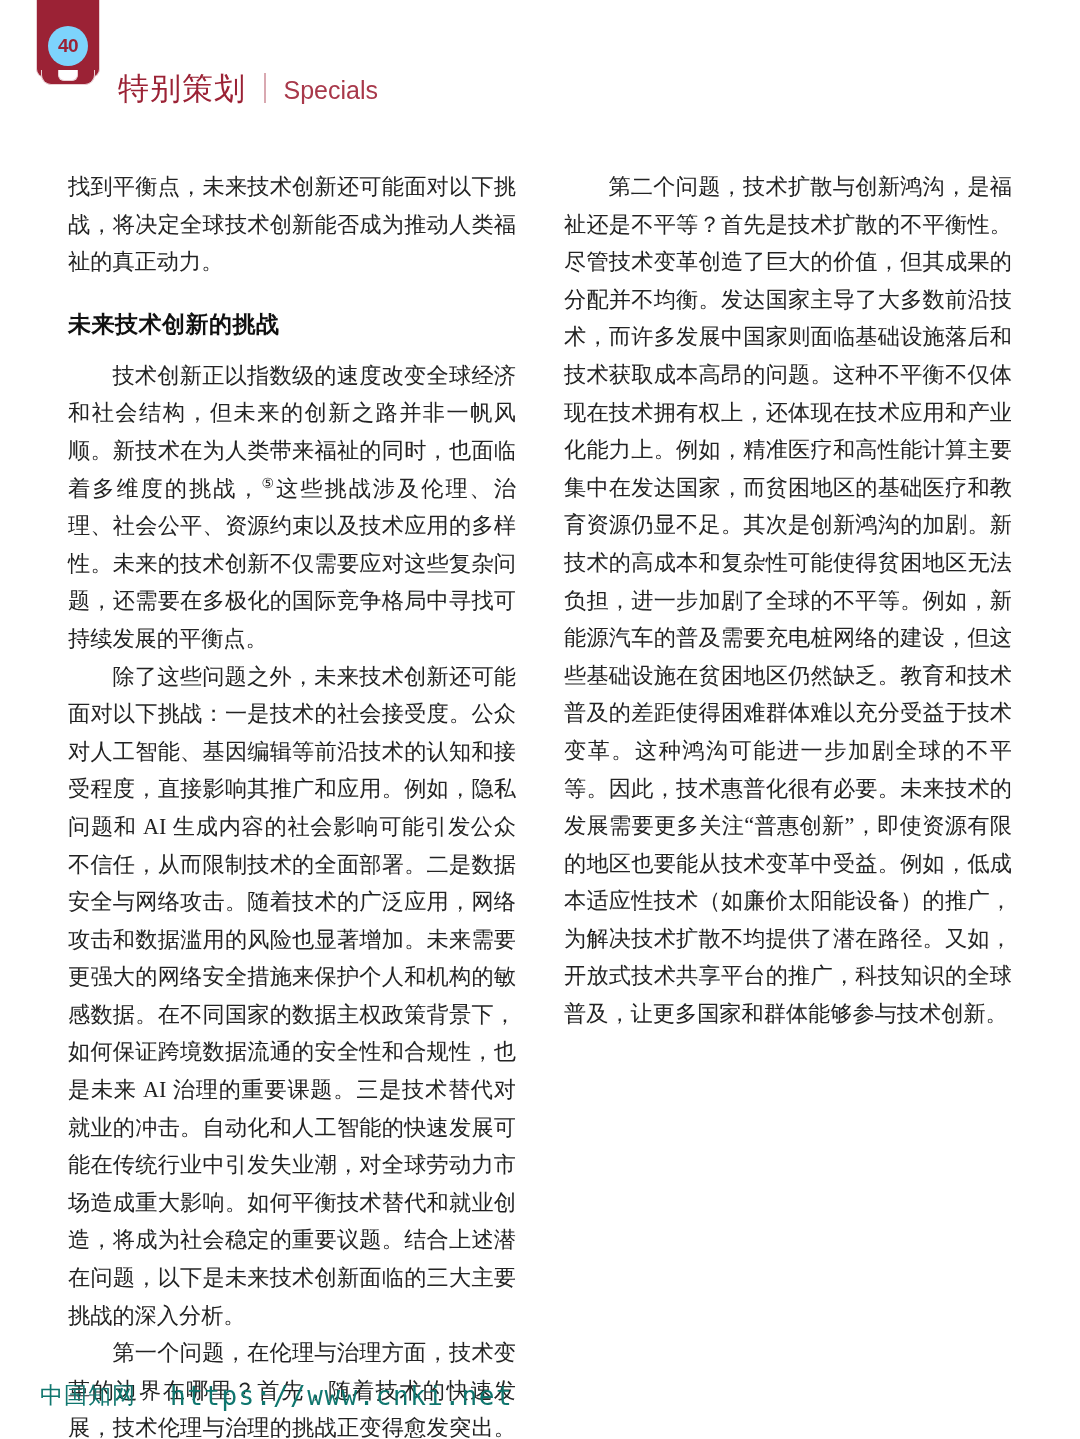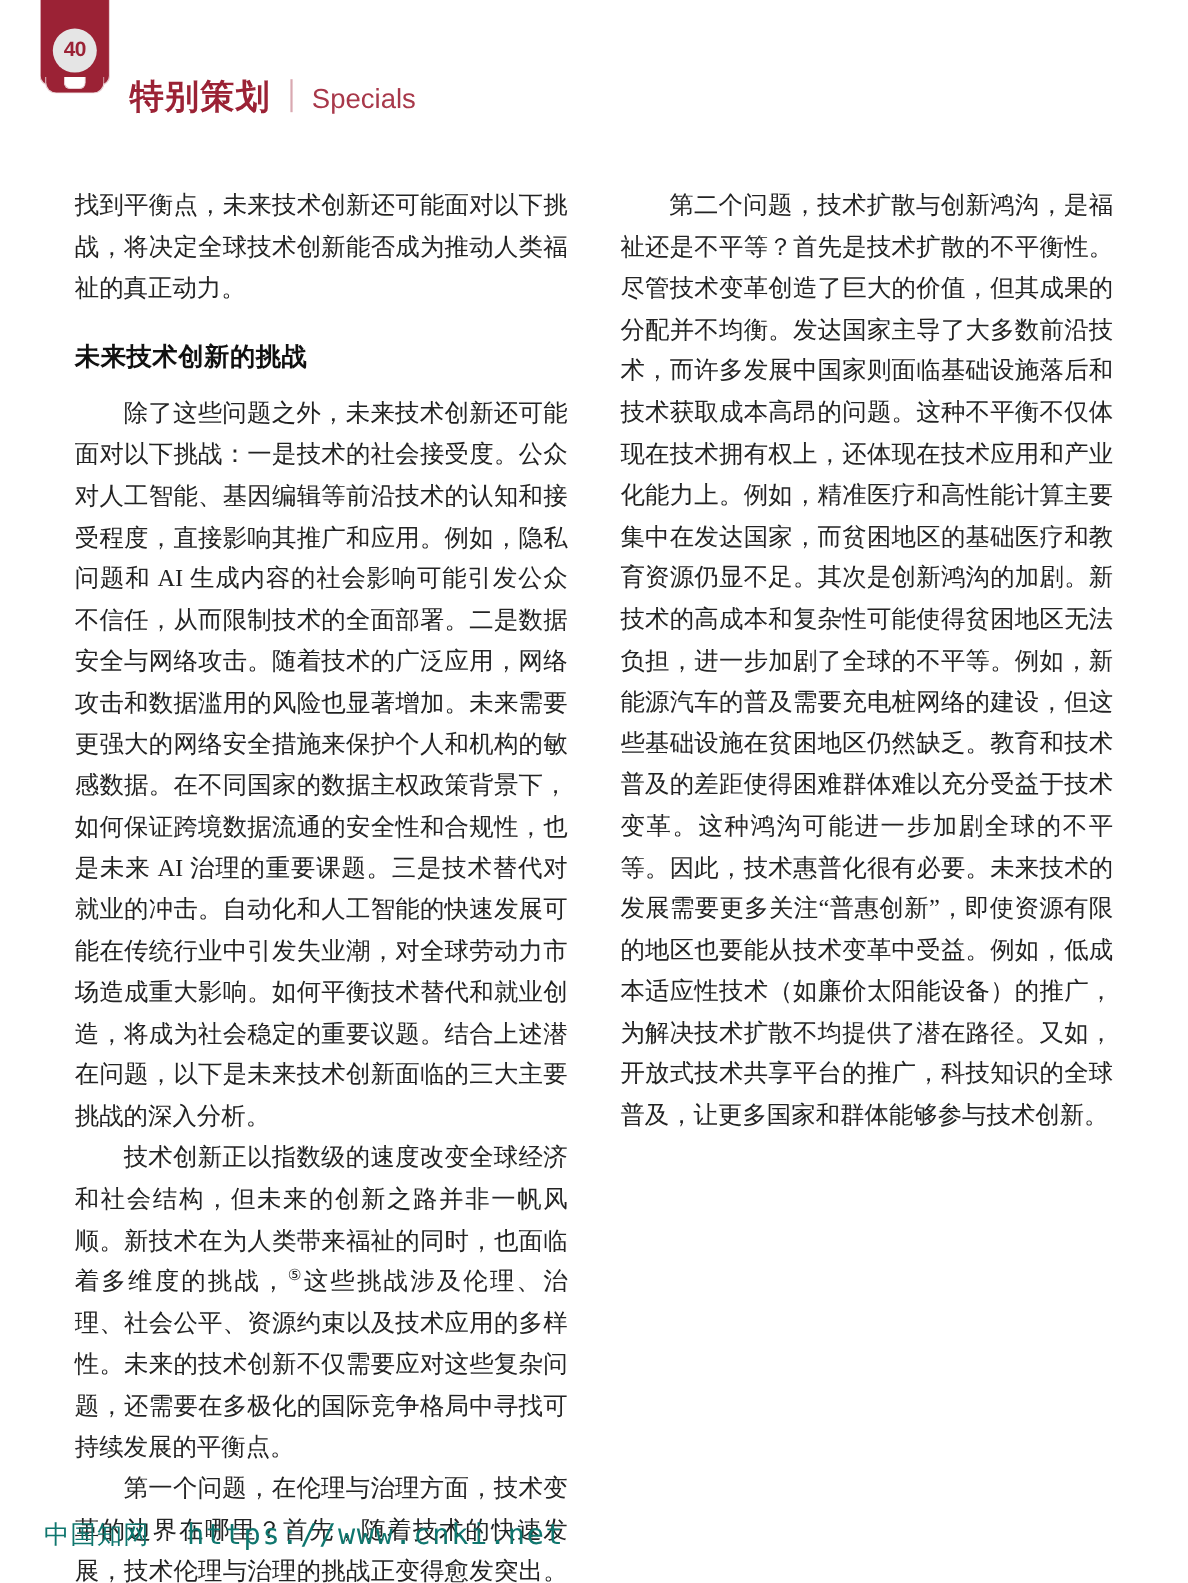--- a/index.html
+++ b/index.html
@@ -72,42 +72,42 @@
     border-top: none;
     box-sizing: border-box;
   }
   .page-number-circle {
     position: absolute;
     left: 12px;
     top: 40px;
     width: 40px;
     height: 40px;
     border-radius: 50%;
-    background: #e5e5e5;
+    background: #7dd3fc;
     color: #9b2235;
     font-family: "Liberation Sans", sans-serif;
     font-size: 19px;
     font-weight: 600;
     display: flex;
     align-items: center;
     justify-content: center;
     letter-spacing: -0.5px;
     z-index: 3;
   }
   .header-titles {
     position: absolute;
     left: 118px;
     top: 42px;
     display: flex;
     align-items: baseline;
   }
   .title-cn {
     font-family: "Liberation Sans", sans-serif;
     font-size: 31px;
-    font-weight: bold;
+    font-weight: normal;
     color: #9b2235;
     letter-spacing: 1px;
     line-height: 1;
   }
   .title-divider {
     width: 1.5px;
     height: 30px;
     background: #d9a9b1;
     margin: 0 18px;
     position: relative;
@@ -203,24 +203,24 @@
       <span class="title-divider"></span>
       <span class="title-en">Specials</span>
     </div>
   </div>
 
   <div class="content">
 
     <div class="column">
       <p class="para no-indent">找到平衡点，未来技术创新还可能面对以下挑战，将决定全球技术创新能否成为推动人类福祉的真正动力。</p>
       <h2 class="section-heading">未来技术创新的挑战</h2>
-      <p class="para">除了这些问题之外，未来技术创新还可能面对以下挑战：一是技术的社会接受度。公众对人工智能、基因编辑等前沿技术的认知和接受程度，直接影响其推广和应用。例如，隐私问题和 AI 生成内容的社会影响可能引发公众不信任，从而限制技术的全面部署。二是数据安全与网络攻击。随着技术的广泛应用，网络攻击和数据滥用的风险也显著增加。未来需要更强大的网络安全措施来保护个人和机构的敏感数据。在不同国家的数据主权政策背景下，如何保证跨境数据流通的安全性和合规性，也是未来 AI 治理的重要课题。三是技术替代对就业的冲击。自动化和人工智能的快速发展可能在传统行业中引发失业潮，对全球劳动力市场造成重大影响。如何平衡技术替代和就业创造，将成为社会稳定的重要议题。结合上述潜在问题，以下是未来技术创新面临的三大主要挑战的深入分析。</p>
       <p class="para">
         <span>技术创新正以指数级的速度改变全球经济和社会结构，但未来的创新之路并非一帆风顺。新技术在为人类带来福祉的同时，也面临着多维度的挑战，</span><sup class="note">⑤</sup><span>这些挑战涉及伦理、治理、社会公平、资源约束以及技术应用的多样性。未来的技术创新不仅需要应对这些复杂问题，还需要在多极化的国际竞争格局中寻找可持续发展的平衡点。</span>
       </p>
+      <p class="para">除了这些问题之外，未来技术创新还可能面对以下挑战：一是技术的社会接受度。公众对人工智能、基因编辑等前沿技术的认知和接受程度，直接影响其推广和应用。例如，隐私问题和 AI 生成内容的社会影响可能引发公众不信任，从而限制技术的全面部署。二是数据安全与网络攻击。随着技术的广泛应用，网络攻击和数据滥用的风险也显著增加。未来需要更强大的网络安全措施来保护个人和机构的敏感数据。在不同国家的数据主权政策背景下，如何保证跨境数据流通的安全性和合规性，也是未来 AI 治理的重要课题。三是技术替代对就业的冲击。自动化和人工智能的快速发展可能在传统行业中引发失业潮，对全球劳动力市场造成重大影响。如何平衡技术替代和就业创造，将成为社会稳定的重要议题。结合上述潜在问题，以下是未来技术创新面临的三大主要挑战的深入分析。</p>
       <p class="para">
         <span>第一个问题，在伦理与治理方面，技术变革的边界在哪里？首先，随着技术的快速发展，技术伦理与治理的挑战正变得愈发突出。许多前沿技术在应用中面临复杂的伦理争议和监管难题。</span>
       </p>
     </div>
 
     <div class="column">
       <p class="para">第二个问题，技术扩散与创新鸿沟，是福祉还是不平等？首先是技术扩散的不平衡性。尽管技术变革创造了巨大的价值，但其成果的分配并不均衡。发达国家主导了大多数前沿技术，而许多发展中国家则面临基础设施落后和技术获取成本高昂的问题。这种不平衡不仅体现在技术拥有权上，还体现在技术应用和产业化能力上。例如，精准医疗和高性能计算主要集中在发达国家，而贫困地区的基础医疗和教育资源仍显不足。其次是创新鸿沟的加剧。新技术的高成本和复杂性可能使得贫困地区无法负担，进一步加剧了全球的不平等。例如，新能源汽车的普及需要充电桩网络的建设，但这些基础设施在贫困地区仍然缺乏。教育和技术普及的差距使得困难群体难以充分受益于技术变革。这种鸿沟可能进一步加剧全球的不平等。因此，技术惠普化很有必要。未来技术的发展需要更多关注“普惠创新”，即使资源有限的地区也要能从技术变革中受益。例如，低成本适应性技术（如廉价太阳能设备）的推广，为解决技术扩散不均提供了潜在路径。又如，开放式技术共享平台的推广，科技知识的全球普及，让更多国家和群体能够参与技术创新。</p>
 
     </div>
 

